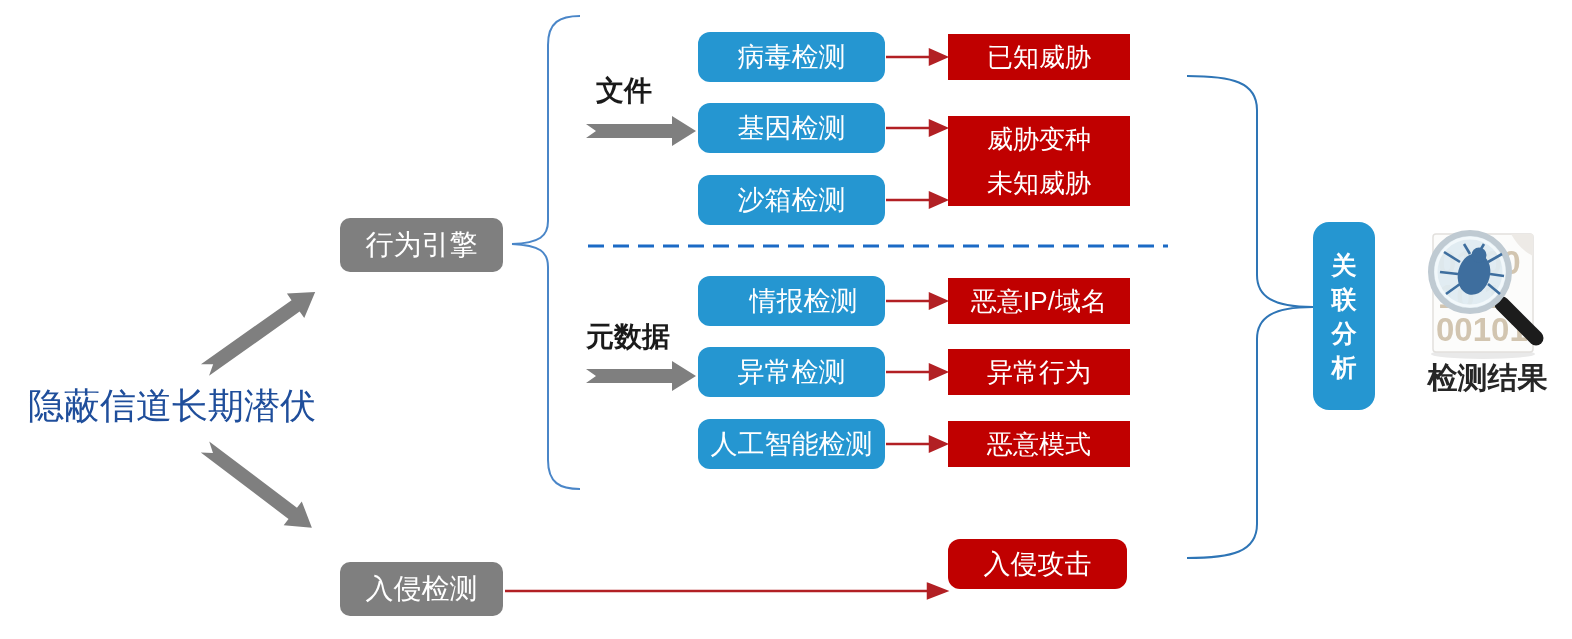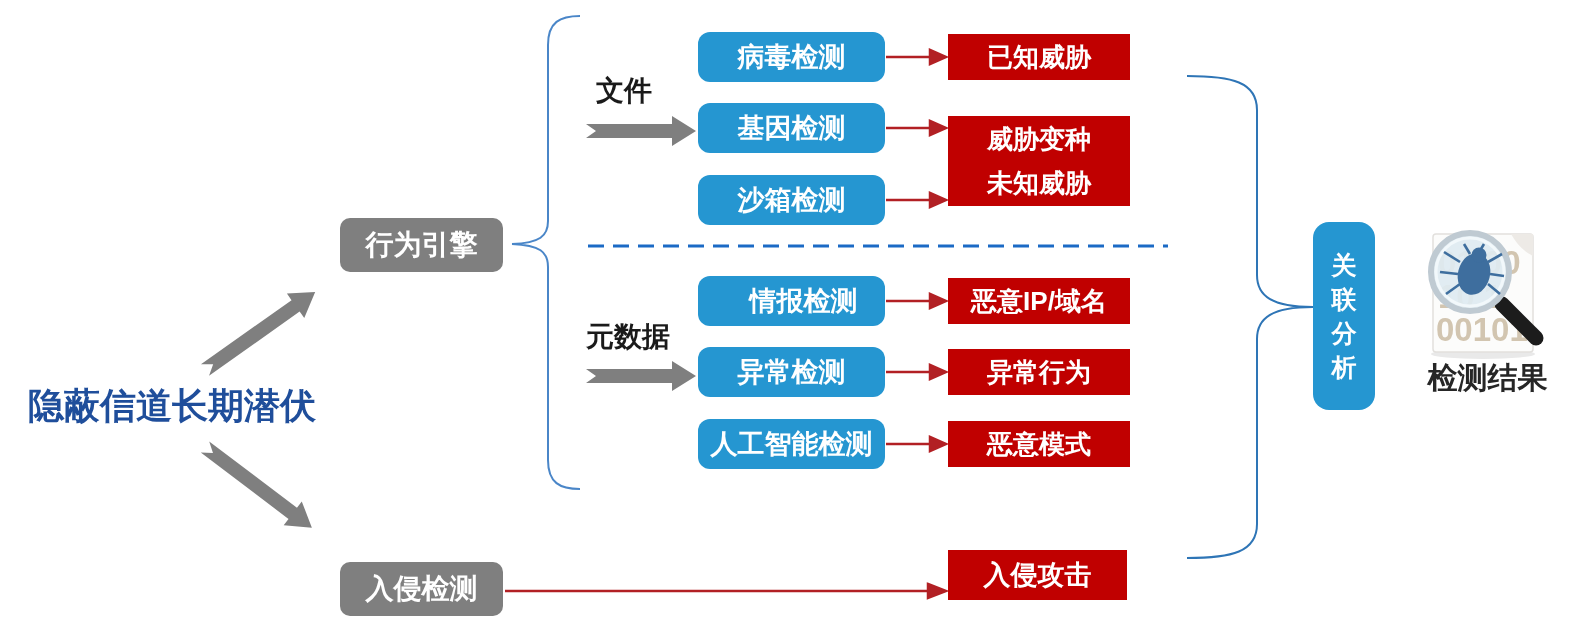--- a/index.html
+++ b/index.html
@@ -2,28 +2,28 @@
 <html><head>
 <meta charset="utf-8">
 <style>
   html,body{margin:0;padding:0;background:#ffffff;}
   .canvas{
     position:relative;width:1572px;height:639px;background:#ffffff;overflow:hidden;
     font-family:"Liberation Sans","DejaVu Sans",sans-serif;
   }
   .box{
     position:absolute;display:flex;align-items:center;justify-content:center;
-    color:#ffffff;font-weight:bold;text-align:center;box-sizing:border-box;
+    color:#ffffff;font-weight:normal;text-align:center;box-sizing:border-box;
   }
   .box-blue{width:187px;height:50px;background:#2596D1;border-radius:12px;font-size:27px;left:698px;}
   .box-red{width:182px;height:46px;background:#C00000;font-size:26px;left:948px;}
   .box-gray{width:163px;height:54px;background:#7F7F7F;border-radius:10px;font-size:28px;left:340px;}
   .box-red-wide{width:179px;height:50px;background:#C00000;font-size:27px;left:948px;}
   .src-title{
-    position:absolute;left:28px;top:382px;font-size:36px;font-weight:bold;color:#1F4E9B;white-space:nowrap;
+    position:absolute;left:28px;top:382px;font-size:36px;font-weight:normal;color:#1F4E9B;white-space:nowrap;
   }
   .grp-label{position:absolute;font-size:28px;font-weight:bold;color:#1a1a1a;white-space:nowrap;}
   .analysis-box{
     position:absolute;left:1313px;top:222px;width:62px;height:188px;background:#2596D1;border-radius:16px;
     display:flex;flex-direction:column;align-items:center;justify-content:center;gap:7px;
   }
   .analysis-box span{color:#fff;font-size:25px;font-weight:bold;line-height:27px;}
   .result-label{
     position:absolute;left:1405px;top:358px;width:165px;text-align:center;
     font-size:30px;font-weight:bold;color:#262626;white-space:nowrap;
@@ -97,21 +97,21 @@
   <div class="box box-blue" style="top:347px;">异常检测</div>
   <div class="box box-blue" style="top:419px;">人工智能检测</div>
 
   <div class="box box-red" style="top:34px;">已知威胁</div>
   <div class="box box-red" style="top:116px;">威胁变种</div>
   <div class="box box-red" style="top:160px;">未知威胁</div>
   <div class="box box-red" style="top:278px;">恶意IP/域名</div>
   <div class="box box-red" style="top:349px;">异常行为</div>
   <div class="box box-red" style="top:421px;">恶意模式</div>
 
-  <div class="box box-red-wide" style="top:550px;">入侵攻击</div>
+  <div class="box box-red-wide" style="top:539px;border-radius:12px;">入侵攻击</div>
 
   <div class="analysis-box">
     <span>关</span>
     <span>联</span>
     <span>分</span>
     <span>析</span>
   </div>
 
   <div class="icon-wrap">
     <svg width="160" height="140" viewBox="0 0 160 140">

